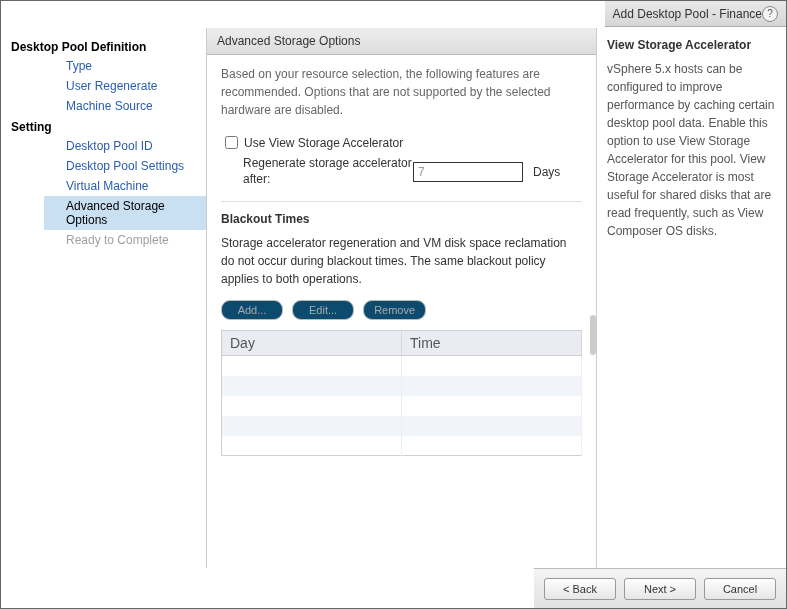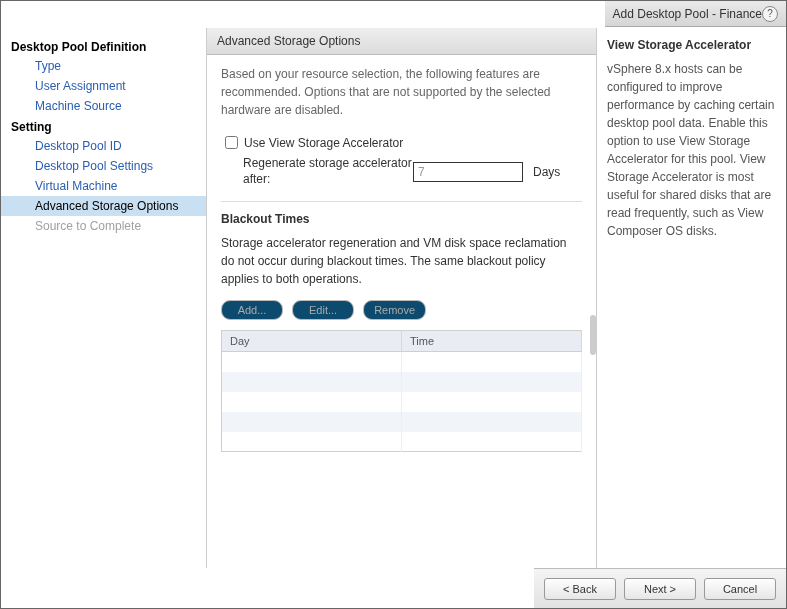--- a/index.html
+++ b/index.html
@@ -50,24 +50,25 @@
     padding: 8px 0 8px 0;
     overflow-y: auto;
   }
   .side-group-header {
     font-weight: bold;
     color: #000;
     padding: 4px 10px 2px 10px;
     font-size: 12px;
   }
   .side-item {
-    padding: 3px 10px 3px 34px;
+    padding: 3px 10px 3px 22px;
     color: #2a5db0;
     cursor: pointer;
     font-size: 12px;
+    margin-left: 43px;
   }
   .side-item.selected {
     background: #c9dff2;
     color: #000;
   }
   .side-item.disabled {
     color: #a0a0a0;
     cursor: default;
   }
   
@@ -159,21 +160,21 @@
     border-radius: 9px;
     color: #aaa;
     margin-right: 6px;
     text-align: center;
     cursor: default;
   }
   .blackout-table {
     width: 100%;
     border: 1px solid #cfcfcf;
     border-collapse: collapse;
-    font-size: 11px;
+    font-size: 14px;
   }
   .blackout-table th {
     text-align: left;
     background: #e9edf3;
     font-weight: normal;
     color: #555;
     padding: 4px 8px;
     border-bottom: 1px solid #cfcfcf;
     border-right: 1px solid #d8d8d8;
   }
@@ -228,29 +229,29 @@
   <div class="titlebar">
     <span class="title">Add Desktop Pool - Finance</span>
     <span class="help-icon">?</span>
   </div>
 
   <div class="body">
 
     <div class="sidebar">
       <div class="side-group-header">Desktop Pool Definition</div>
       <div class="side-item">Type</div>
-      <div class="side-item">User Assignment</div>
+      <div class="side-item">User Regenerate</div>
       <div class="side-item">Machine Source</div>
 
       <div class="side-group-header">Setting</div>
       <div class="side-item">Desktop Pool ID</div>
       <div class="side-item">Desktop Pool Settings</div>
       <div class="side-item">Virtual Machine</div>
       <div class="side-item selected">Advanced Storage Options</div>
-      <div class="side-item disabled">Source to Complete</div>
+      <div class="side-item disabled">Ready to Complete</div>
     </div>
 
     <div class="main">
 
       <div class="center">
         <div class="section-header">Advanced Storage Options</div>
         <div class="center-content">
 
           <div class="intro-text">Based on your resource selection, the following features are recommended. Options that are not supported by the selected hardware are disabled.</div>
 
@@ -306,21 +307,21 @@
                 </tr>
             </tbody>
           </table>
 
           <div class="vscroll-track"></div>
         </div>
       </div>
 
       <div class="infopanel">
         <div class="info-title">View Storage Accelerator</div>
-        <div class="info-body">vSphere 8.x hosts can be configured to improve performance by caching certain desktop pool data. Enable this option to use View Storage Accelerator for this pool. View Storage Accelerator is most useful for shared disks that are read frequently, such as View Composer OS disks.</div>
+        <div class="info-body">vSphere 5.x hosts can be configured to improve performance by caching certain desktop pool data. Enable this option to use View Storage Accelerator for this pool. View Storage Accelerator is most useful for shared disks that are read frequently, such as View Composer OS disks.</div>
       </div>
 
     </div>
   </div>
 
   <div class="footer">
     <span class="nav-btn">&lt; Back</span>
     <span class="nav-btn">Next &gt;</span>
     <span class="nav-btn">Cancel</span>
   </div>

